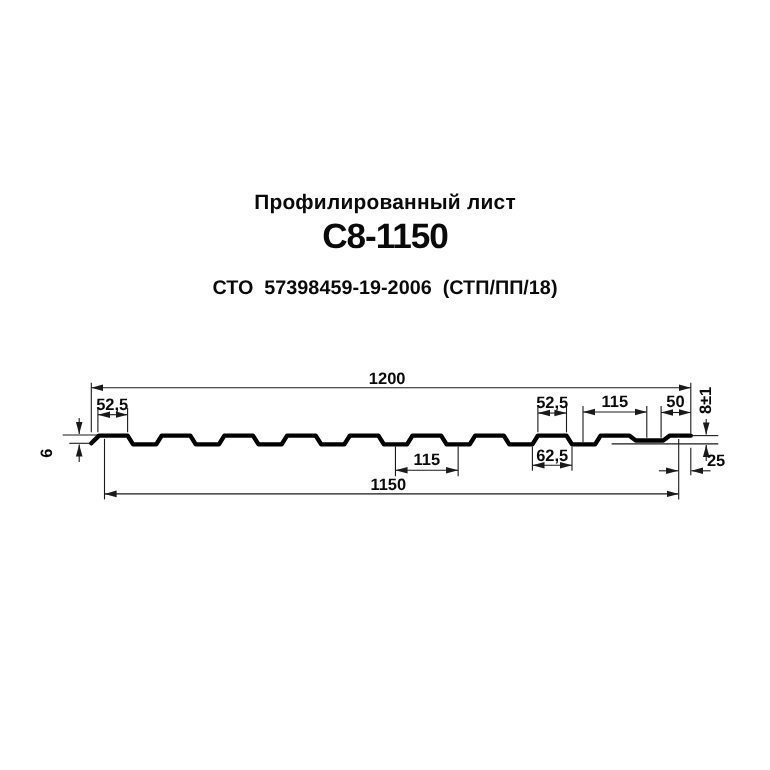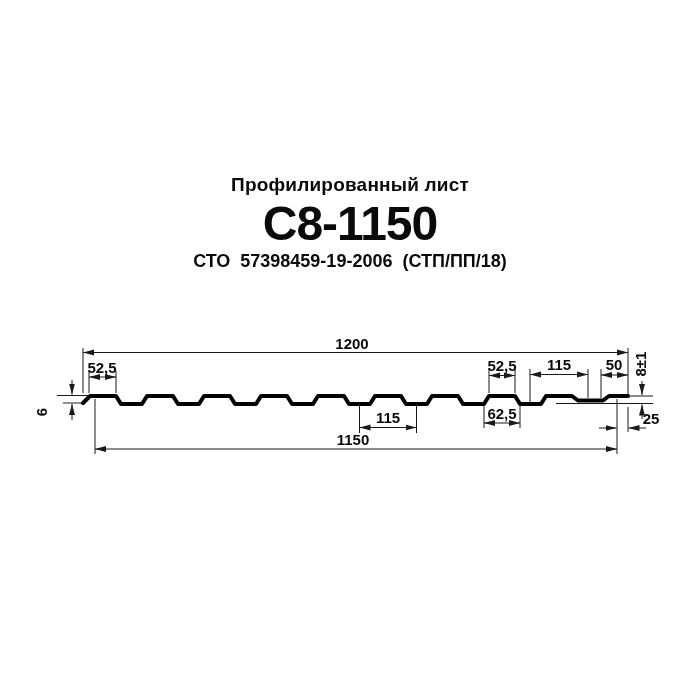--- a/index.html
+++ b/index.html
@@ -2,21 +2,21 @@
 <html><head>
 <meta charset="utf-8">
 <style>
   html,body{margin:0;padding:0;}
   body{
     width:700px;height:700px;background:#ffffff;position:relative;overflow:hidden;
     font-family:"Liberation Sans", sans-serif;color:#111;
   }
   .hdr{position:absolute;left:0;width:700px;text-align:center;font-weight:bold;color:#0a0a0a;}
   .hdr-title{top:174px;font-size:19px;letter-spacing:.2px;}
-  .hdr-model{top:196px;font-size:48px;letter-spacing:-1px;}
+  .hdr-model{top:196px;font-size:32px;letter-spacing:-1px;}
   .hdr-std{top:251px;font-size:18px;white-space:pre;}
   svg{position:absolute;left:0;top:0;}
   .profile{fill:none;stroke:#000;stroke-width:4;stroke-linejoin:round;stroke-linecap:round;}
   .thin{stroke:#1a1a1a;stroke-width:1;fill:none;}
   .dim-label{font:bold 15px "Liberation Sans", sans-serif;fill:#0a0a0a;}
 </style>
 </head>
 <body>
 
 <div class="hdr hdr-title">Профилированный лист</div>

